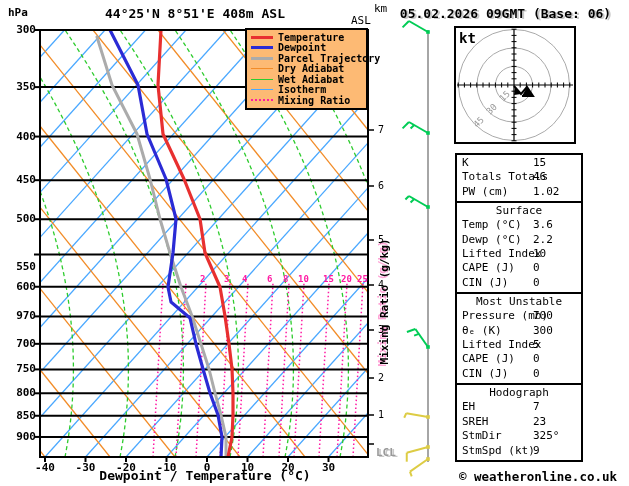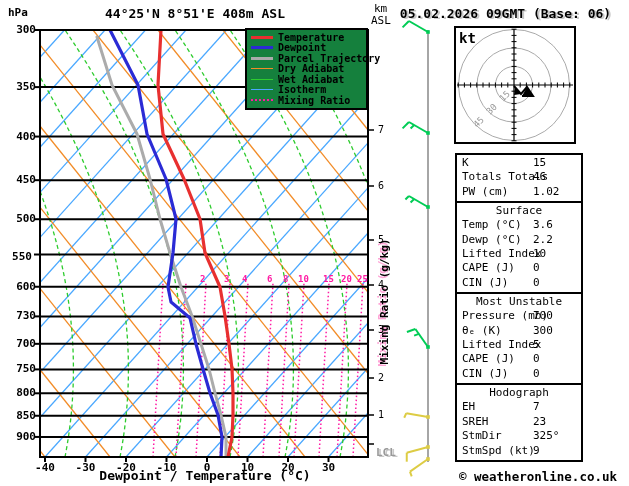--- a/index.html
+++ b/index.html
@@ -9,21 +9,21 @@
   #chart-svg{position:absolute;left:0;top:0;}
   .ttl{font-size:13px;font-weight:bold;white-space:nowrap;}
   .date-ttl{text-shadow:2px 1px 0 #c9c9c9;}
   .ptick{font-size:11px;font-weight:bold;text-align:right;width:28px;}
   .ttick{font-size:11px;font-weight:bold;text-align:center;width:34px;}
   .ktick{font-size:10px;}
   .mrlabel{font-size:9px;font-weight:bold;color:#ff1aa3;}
   .lcl{font-size:11px;font-weight:bold;color:#9a9a9a;text-shadow:2px 1px 0 #c8c8c8;}
   .mraxis{font-size:11px;font-weight:bold;text-align:center;width:150px;
           transform:rotate(-90deg);text-shadow:-2px -2px 0 #ffa3d6;white-space:nowrap;}
-  #legend{left:245px;top:28px;width:123px;background:#15803d;border:2px solid #000;
+  #legend{left:245px;top:28px;width:123px;background:#fdba74;border:2px solid #000;
           box-sizing:border-box;padding:2px 0 2px 4px;z-index:5;}
   .leg-row{display:flex;align-items:center;height:10.5px;}
   .leg-swatch{width:22px;flex:0 0 22px;margin-right:5px;}
   .leg-label{font-size:10px;font-weight:bold;white-space:nowrap;}
   #kt-label{font-size:14px;font-weight:bold;}
   #stats{left:455px;top:153px;width:128px;}
   .sect{border:2px solid #000;box-sizing:border-box;background:#fff;margin-top:-2px;
         padding:1px 0 2px 0;}
   .sect:first-child{margin-top:0;}
   .sect-title{font-size:11px;text-align:center;line-height:14px;}
@@ -265,21 +265,21 @@
         <polyline points="514,86 521,94 527,87 533,96 522,96" fill="none" stroke="#000" stroke-width="2"></polyline>
         <polygon points="527,87 533,96 522,96" fill="#000"></polygon>
         <polygon points="521,94 515,88 514,95" fill="#000"></polygon>
       </g>
     </g>
   </svg>
 
 <div class="abs ttl" style="left:8px;top:6px;font-size:11px;">hPa</div>
 <div class="abs ttl" style="left:50px;top:6px;width:290px;text-align:center;">44°25'N 8°51'E 408m ASL</div>
 <div class="abs" style="left:374px;top:2px;font-size:11px;">km</div>
-<div class="abs" style="left:371px;top:14px;font-size:11px;">ASL</div>
+<div class="abs" style="left:351px;top:14px;font-size:11px;">ASL</div>
 <div class="abs ttl date-ttl" style="left:382px;top:6px;width:247px;text-align:center;">05.02.2026 09GMT (Base: 06)</div>
 
 <div class="abs ttl" style="left:60px;top:468px;width:290px;text-align:center;">Dewpoint / Temperature (°C)</div>
 <div class="abs mraxis" style="left:309px;top:295px;">Mixing Ratio (g/kg)</div>
 <div class="abs lcl" style="left:376px;top:446px;">LCL</div>
 
 <div id="legend" class="abs">
     <div class="leg-row">
       <div class="leg-swatch" style="border-top: 3px solid rgb(232, 48, 48);"></div>
       <div class="leg-label">Temperature</div>
@@ -343,23 +343,23 @@
     </div>
   </div>
 
 <div id="footer" class="abs">© weatheronline.co.uk</div>
 
 <div class="abs ptick" style="left: 8px; top: 23px;">300</div>
 <div class="abs ptick" style="left: 8px; top: 80.0974px;">350</div>
 <div class="abs ptick" style="left: 8px; top: 129.557px;">400</div>
 <div class="abs ptick" style="left: 8px; top: 173.184px;">450</div>
 <div class="abs ptick" style="left: 8px; top: 212.21px;">500</div>
-<div class="abs ptick" style="left: 8px; top: 250px; text-align: center;">550</div>
+<div class="abs ptick" style="left: 8px; top: 260px;">550</div>
 <div class="abs ptick" style="left: 8px; top: 279.742px;">600</div>
-<div class="abs ptick" style="left: 8px; top: 309.39px;">730</div>
+<div class="abs ptick" style="left: 8px; top: 309.39px;">970</div>
 <div class="abs ptick" style="left: 8px; top: 336.839px;">700</div>
 <div class="abs ptick" style="left: 8px; top: 362.394px;">750</div>
 <div class="abs ptick" style="left: 8px; top: 386.299px;">800</div>
 <div class="abs ptick" style="left: 8px; top: 408.755px;">850</div>
 <div class="abs ptick" style="left: 8px; top: 429.926px;">900</div>
 <div class="abs ttick" style="left: 28px; top: 461px;">-40</div>
 <div class="abs ttick" style="left: 68.5px; top: 461px;">-30</div>
 <div class="abs ttick" style="left: 109px; top: 461px;">-20</div>
 <div class="abs ttick" style="left: 149.5px; top: 461px;">-10</div>
 <div class="abs ttick" style="left: 190px; top: 461px;">0</div>

